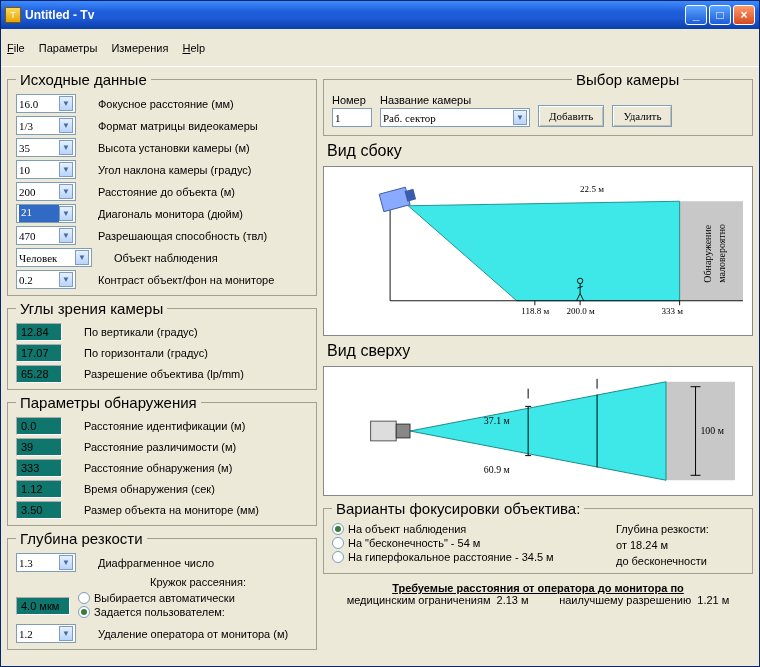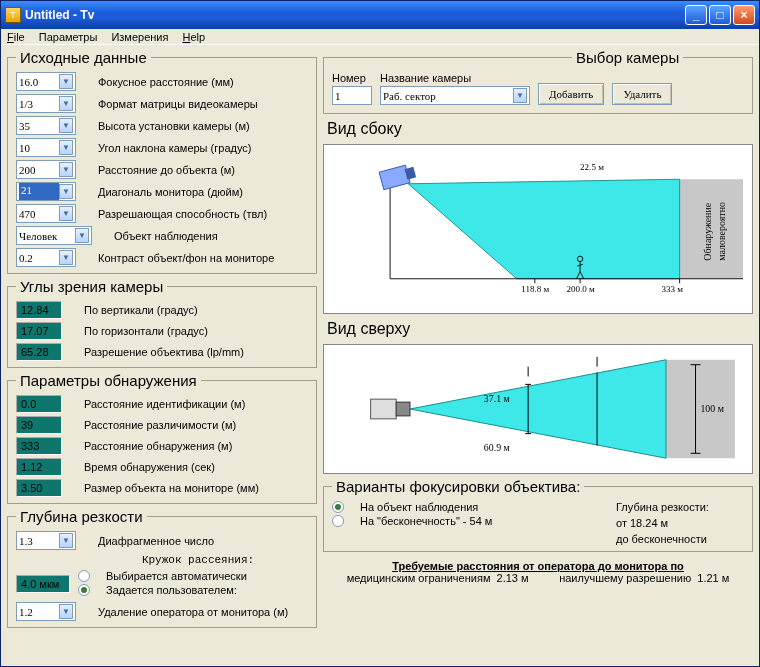--- a/index.html
+++ b/index.html
@@ -5,21 +5,21 @@
   * { box-sizing: border-box; }
   body { margin:0; font-family: Tahoma, Arial, sans-serif; font-size:11px; background:#ece9d8; }
   .window { width:760px; height:667px; border:1px solid #0a246a; background:#ece9d8; display:flex; flex-direction:column; }
   .titlebar { height:28px; background:linear-gradient(to bottom,#3c8cff 0%,#1e5bd8 40%,#1e5bd8 60%,#0a3ea8 100%); color:#fff; display:flex; align-items:center; padding:0 4px; }
   .titlebar .ticon { width:16px; height:16px; background:linear-gradient(to bottom,#ffd85a,#e8a400); border:1px solid #7a5a00; margin-right:4px; display:flex; align-items:center; justify-content:center; font-size:9px; color:#fff; }
   .titlebar .title { flex:1; font-weight:bold; font-size:12px; }
   .titlebar .btns { display:flex; gap:2px; }
   .winbtn { width:22px; height:20px; border:1px solid #fff; border-radius:3px; display:flex; align-items:center; justify-content:center; color:#fff; font-weight:bold; font-size:12px; }
   .winbtn.min,.winbtn.max { background:linear-gradient(to bottom,#5aa5ff,#1e5bd8); }
   .winbtn.close { background:linear-gradient(to bottom,#ff9a6a,#d44a1e); }
-  .menubar { height:16px; background:#ece9d8; border-bottom:1px solid #fff; display:flex; align-items:center; padding:0 6px; gap:14px; }
+  .menubar { height:38px; background:#ece9d8; border-bottom:1px solid #fff; display:flex; align-items:center; padding:0 6px; gap:14px; }
   .menubar span { cursor:default; }
   .menubar .u { text-decoration:underline; }
   .content { flex:1; display:flex; padding:4px 6px 6px 6px; gap:6px; overflow:hidden; }
   .left { width:310px; display:flex; flex-direction:column; gap:4px; }
   .right { flex:1; display:flex; flex-direction:column; gap:4px; }
   fieldset { border:1px solid #a0a090; padding:6px 6px 6px 8px; margin:0; }
   legend { padding:0 4px; font-size:15px; }
   .row { display:flex; align-items:center; gap:22px; margin-bottom:3px; }
   .row:last-child { margin-bottom:0; }
   .combo, .numfield, .txtfield {
@@ -33,21 +33,21 @@
   .readfield { border:1px inset #fff; background:#0f766e; height:18px; width:46px; padding:1px 4px; display:flex; align-items:center; }
   .lbl { font-size:11px; }
   .camrow { display:flex; align-items:flex-end; gap:8px; }
   .camcol { display:flex; flex-direction:column; gap:2px; }
   .btn { border:1px solid #7f9db9; background:#ece9d8; height:22px; padding:0 10px; font:11px Tahoma; cursor:default; box-shadow:inset 1px 1px 0 #fff, inset -1px -1px 0 #c0c0b0; }
   .txtfield { width:40px; }
   .diagram-title { font-size:16px; margin:2px 0 2px 4px; }
   .diagram { border:1px solid #888; background:#fff; position:relative; }
   .d1 { height:170px;padding-left:48px; }
   .d2 { height:130px; }
-  .radio-row { display:flex; align-items:center; gap:16px; margin-bottom:2px; font-size:11px; }
+  .radio-row { display:flex; align-items:center; gap:4px; margin-bottom:2px; font-size:11px; }
   .radio { width:12px; height:12px; border:1px solid #7f9db9; border-radius:50%; background:#fff; display:inline-flex; align-items:center; justify-content:center; }
   .radio.on::after { content:""; width:6px; height:6px; border-radius:50%; background:#3a7a3a; }
   .bottom-line { font-size:11px; text-align:center; margin-top:4px; }
   .bottom-line .title2 { text-decoration:underline; font-weight:bold; }
   .svg-lbl { font:10px Tahoma; fill:#000; }
 </style>
 </head>
 <body>
 
 <div class="window">
@@ -179,21 +179,21 @@
 
       <fieldset>
         <legend>Глубина резкости</legend>
         <div class="row">
             <div class="combo">
               <span>1.3</span>
               <span class="arrow">▼</span>
             </div>
             <span class="lbl">Диафрагменное число</span>
           </div>
-        <div style="text-align:center;margin:4px 0 4px 70px;font-family:Liberation Mono, monospace;">Кружок рассеяния:</div>
+        <div style="text-align:center;margin:4px 0 4px 70px;">Кружок рассеяния:</div>
         <div style="display:flex;gap:8px;align-items:center">
           <div class="readfield" style="width:54px">4.0 мкм</div>
           <div>
             <div class="radio-row">
                 <span class="radio"></span>
                 <span>Выбирается автоматически</span>
               </div>
             <div class="radio-row">
                 <span class="radio on"></span>
                 <span>Задается пользователем:</span>
@@ -288,20 +288,24 @@
         <div style="display:flex">
           <div style="flex:1">
             <div class="radio-row">
                 <span class="radio on"></span>
                 <span>На объект наблюдения</span>
               </div>
             <div class="radio-row">
                 <span class="radio"></span>
                 <span>На "бесконечность" -  54 м</span>
               </div>
+            <div class="radio-row">
+                <span class="radio"></span>
+                <span>На гиперфокальное расстояние -  34.5 м</span>
+              </div>
           </div>
           <div style="width:130px">
             <div>Глубина резкости:</div>
             <div style="margin-top:4px">от   18.24 м</div>
             <div style="margin-top:4px">до   бесконечности</div>
           </div>
         </div>
       </fieldset>
 
       <div class="bottom-line">

